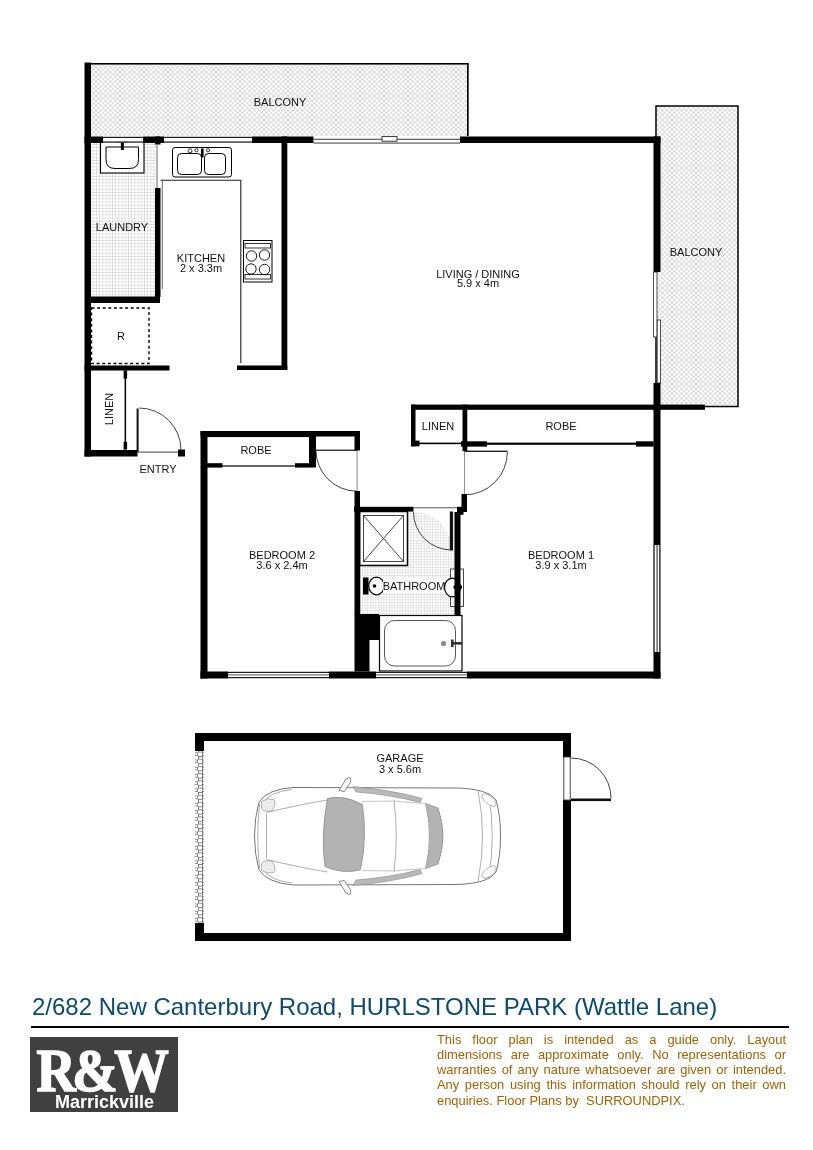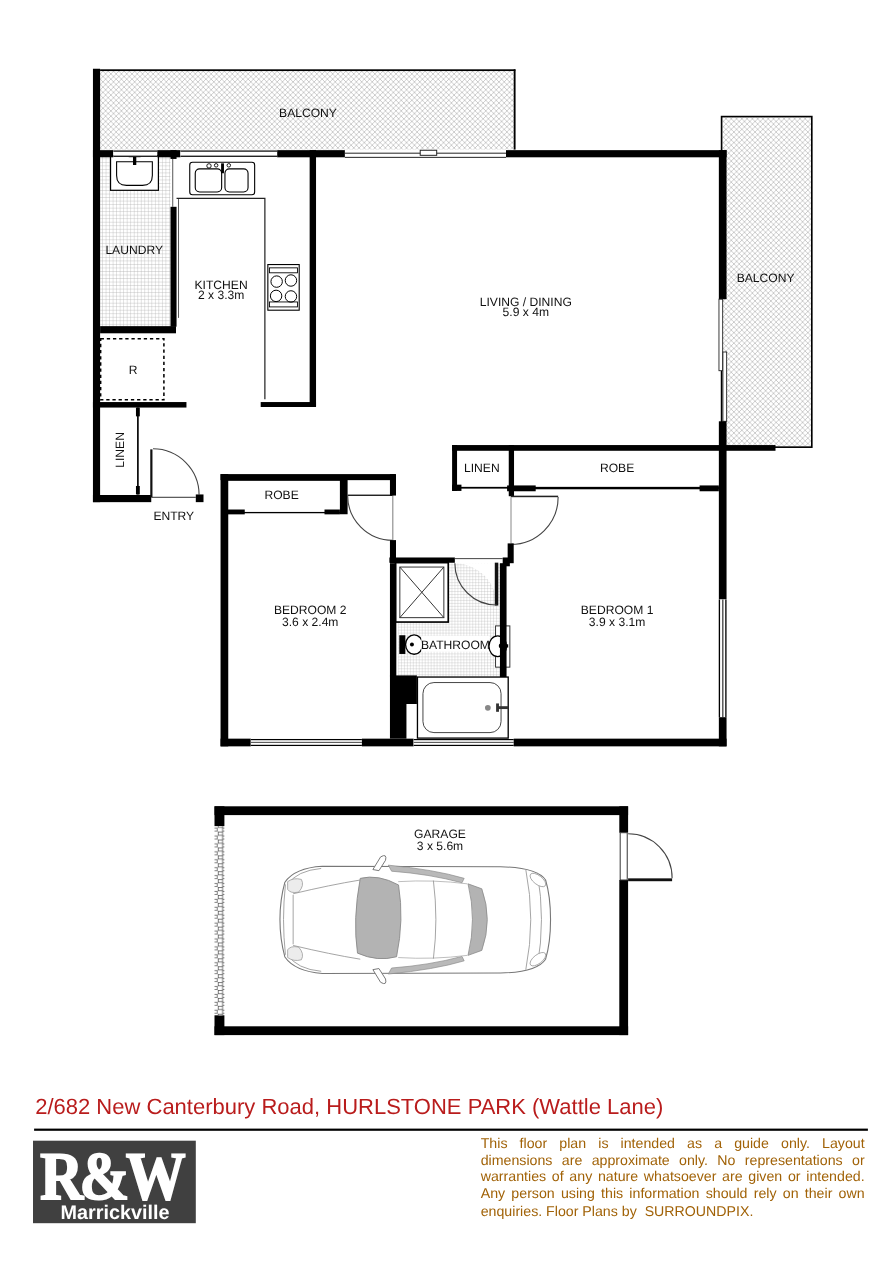--- a/index.html
+++ b/index.html
@@ -1,19 +1,19 @@
 <!DOCTYPE html>
 <html><head>
 <meta charset="utf-8">
 <style>
   html,body{margin:0;padding:0;background:#fff;}
   body{width:813px;height:1150px;position:relative;font-family:"Liberation Sans",sans-serif;-webkit-font-smoothing:antialiased;}
   svg text{font-family:"Liberation Sans",sans-serif;fill:#111;}
   .lbl{font-size:11px;}
-  #addr{position:absolute;left:32px;top:995.3px;font-size:20px;line-height:24px;color:#b91c1c;white-space:nowrap;}
+  #addr{position:absolute;left:32px;top:995.3px;font-size:24px;line-height:24px;color:#0c4a6e;white-space:nowrap;}
   #rule{position:absolute;left:31px;top:1026px;width:758px;height:2.2px;background:#000;}
   #logo{position:absolute;left:30px;top:1037px;width:148px;height:75px;background:#404040;}
   #rw{position:absolute;left:-2.5px;top:-2px;width:141px;text-align:center;color:#fff;font-family:"Liberation Serif",serif;font-weight:bold;font-size:62px;letter-spacing:-4px;transform:scaleX(0.88);transform-origin:50% 0;-webkit-text-stroke:1.6px #fff;}
   #mv{position:absolute;left:0;top:54.5px;width:141px;text-align:left;color:#fff;font-weight:bold;font-size:18px;padding-left:25px;}
   #disc{position:absolute;left:437px;top:1031.5px;width:349px;font-size:12.9px;line-height:15.3px;text-align:justify;color:#a16207;}
 </style>
 </head>
 <body>
 <svg width="813" height="1150" viewBox="0 0 813 1150">
 <defs>

